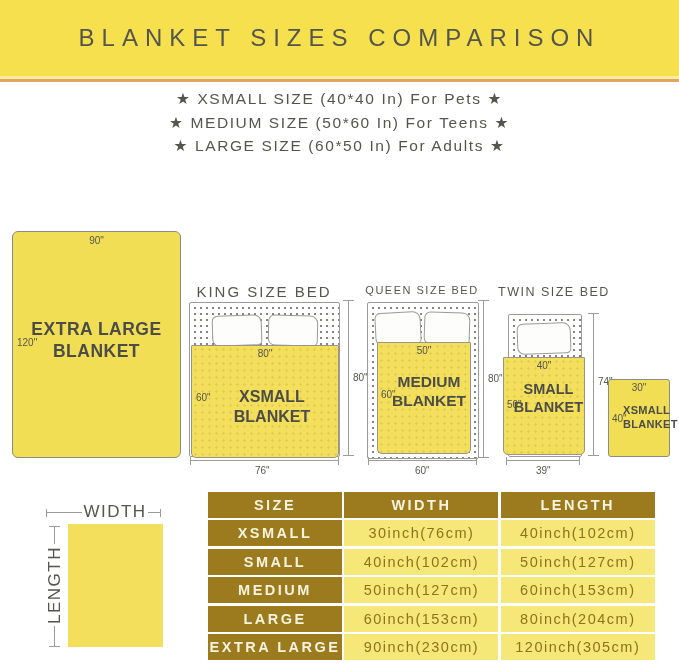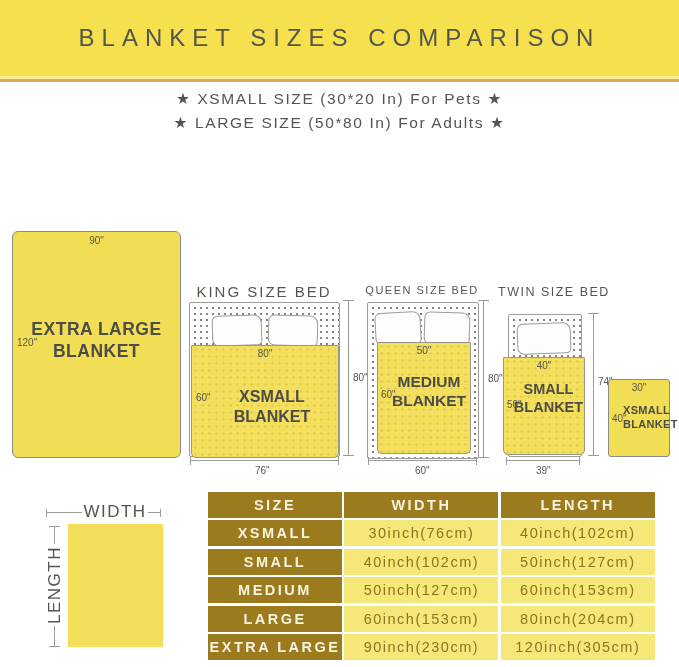--- a/index.html
+++ b/index.html
@@ -51,22 +51,23 @@
 
 <div class="page">
 
   <div class="banner">
     <span class="banner-title">BLANKET SIZES COMPARISON</span>
   </div>
   <div class="strip1"></div>
   <div class="strip2"></div>
 
   <div class="size-list">
-    <div class="size-line">★  XSMALL SIZE (30*20 In) For Pets  ★</div>
-    <div class="size-line">★  LARGE SIZE (50*80 In) For Adults  ★</div>
+    <div class="size-line">★  XSMALL SIZE (40*40 In) For Pets  ★</div>
+    <div class="size-line">★  MEDIUM SIZE (50*60 In) For Teens  ★</div>
+    <div class="size-line">★  LARGE SIZE (60*50 In) For Adults  ★</div>
   </div>
 
   <div class="flat-blanket" style="left:12px;top:231px;width:167px;height:225px;">
     <span class="dimlab" style="left:50%;transform:translateX(-50%);top:3px;">90"</span>
     <span class="dimlab" style="left:4px;top:105px;">120"</span>
     <div class="blanket-label" style="left:0;right:0;top:87px;font-size:17.5px;letter-spacing:.5px;">
       <div>EXTRA LARGE</div>
       <div>BLANKET</div>
     </div>
   </div>

